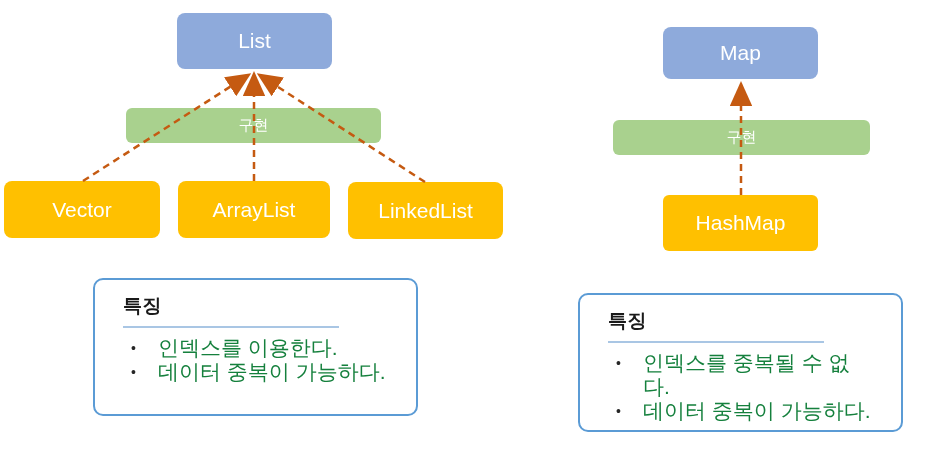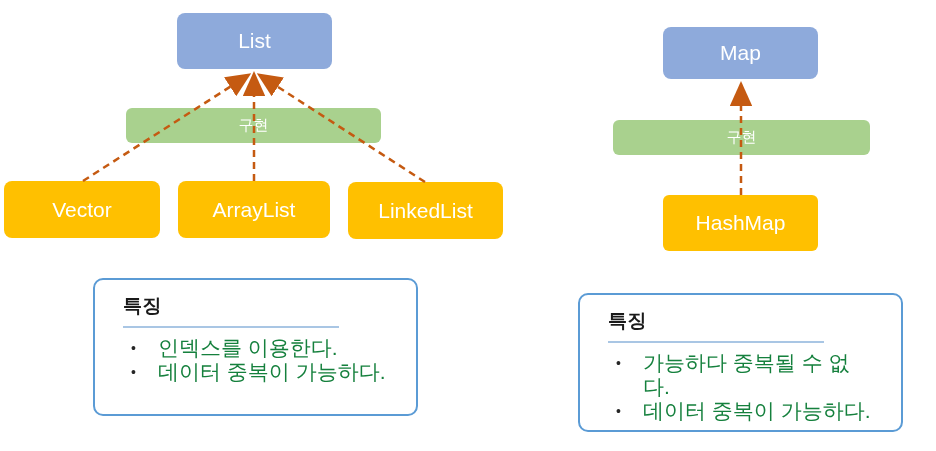--- a/index.html
+++ b/index.html
@@ -130,21 +130,21 @@
 
   <div class="node node-orange" style="left:663px; top:195px; width:155px; height:56px;border-radius:6px;">
     <span>HashMap</span>
   </div>
 
   <div class="features" style="left:578px; top:293px; width:325px; height:139px;">
     <div class="features-inner">
       <div class="features-title">특징</div>
       <div class="features-rule"></div>
       <ul class="features-list">
-        <li>가능하다 중복될 수 없다.</li>
+        <li>인덱스를 중복될 수 없다.</li>
         <li>데이터 중복이 가능하다.</li>
       </ul>
     </div>
   </div>
 
   <svg id="arrow-layer" viewBox="0 0 936 451">
     <defs>
       <marker id="arrowhead" markerWidth="10" markerHeight="9" refX="8" refY="4.5" orient="auto">
         <path d="M0,0 L10,4.5 L0,9 Z" fill="#C55A11"></path>
       </marker>

